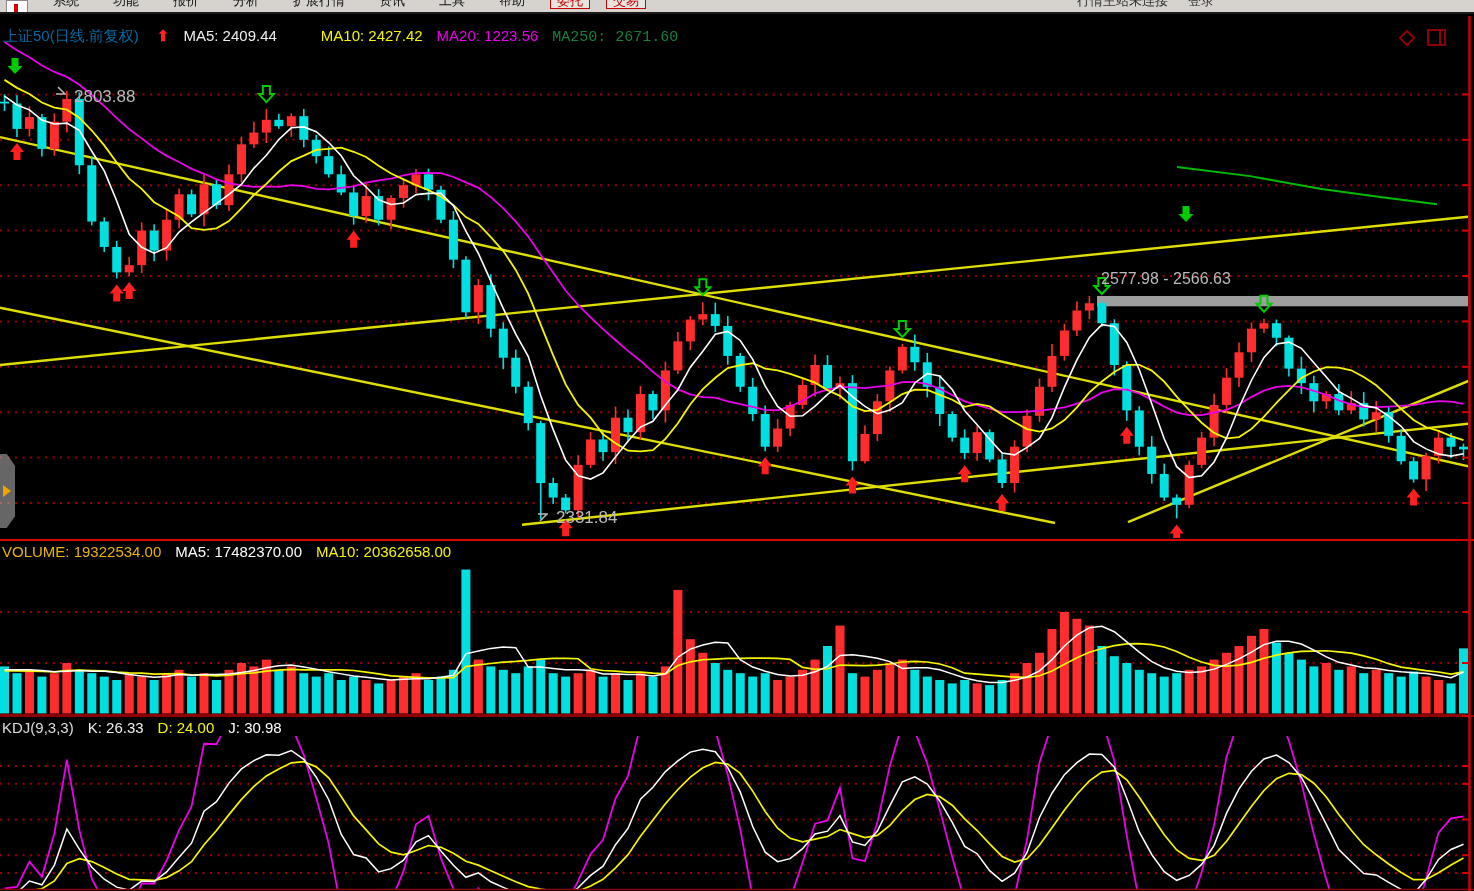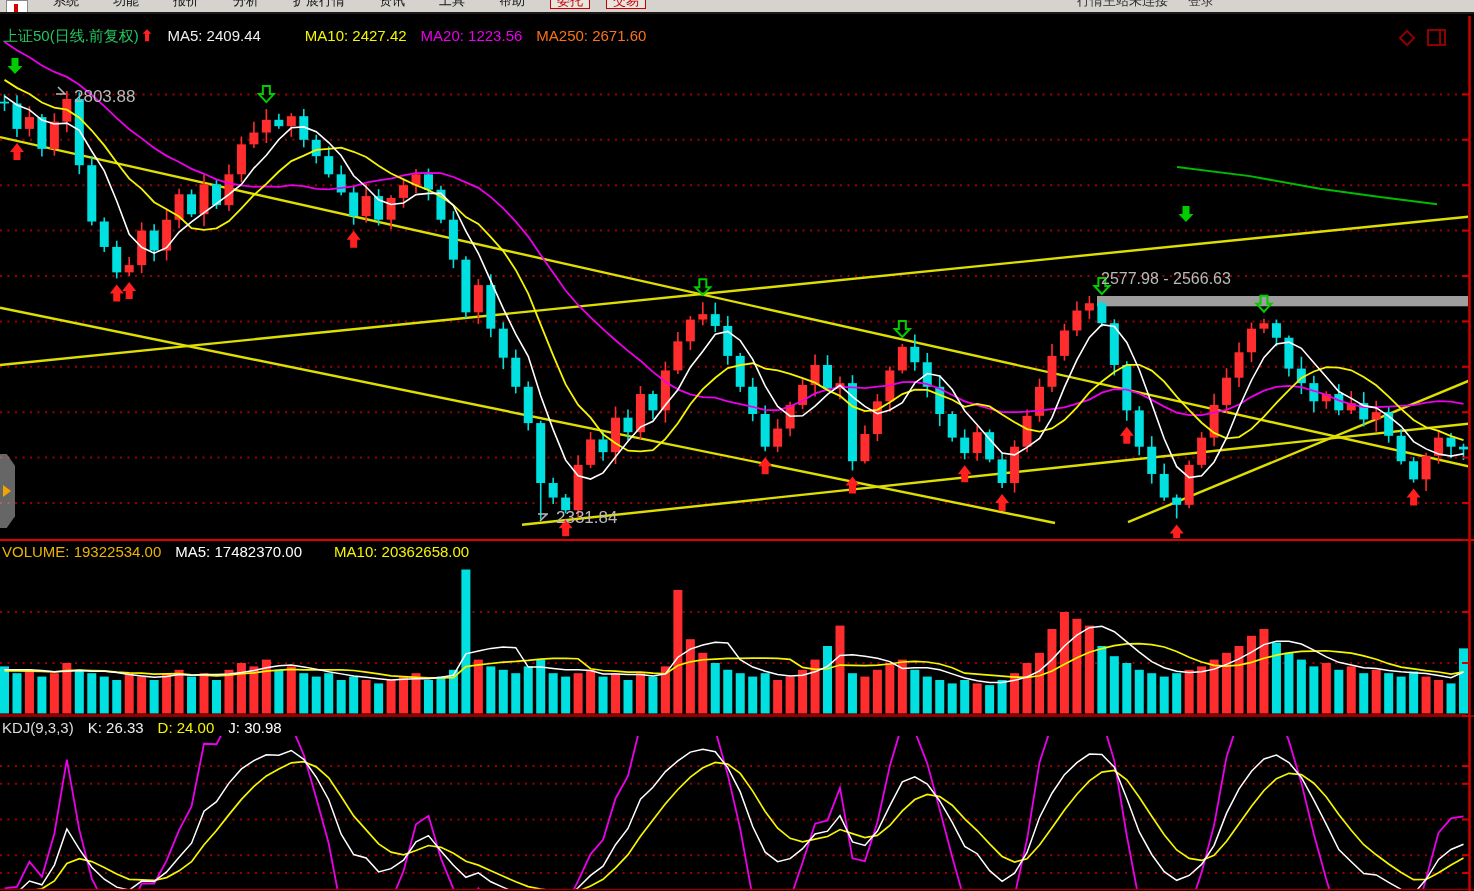--- a/index.html
+++ b/index.html
@@ -506,25 +506,25 @@
         <line x1="1462" y1="783.833" x2="1469" y2="783.833" stroke="#cc0000" stroke-width="2"></line>
         <line x1="1462" y1="819.499" x2="1469" y2="819.499" stroke="#cc0000" stroke-width="2"></line>
         <line x1="1462" y1="855.165" x2="1469" y2="855.165" stroke="#cc0000" stroke-width="2"></line>
         <line x1="1462" y1="872.998" x2="1469" y2="872.998" stroke="#cc0000" stroke-width="2"></line>
         <line x1="1462" y1="540" x2="1469" y2="540" stroke="#cc0000" stroke-width="2"></line>
         <line x1="1462" y1="716" x2="1469" y2="716" stroke="#cc0000" stroke-width="2"></line>
       </g>
     </svg>
 
   <div class="hdr" id="main-hdr">
-    <span style="color:#22c55e;margin-right:0;">上证50(日线.前复权)</span><span class="up-arrow-glyph">⬆</span><span id="h-ma5" style="color: rgb(238, 238, 238);">MA5: 2409.44</span><span id="h-ma10" style="color: rgb(245, 245, 0); margin-left: 30px;">MA10: 2427.42</span><span id="h-ma20" style="color: rgb(234, 0, 234);">MA20: 1223.56</span><span id="h-ma250" style="color: #f97316;">MA250: 2671.60</span>
+    <span style="color:#0369a1;margin-right:16px;">上证50(日线.前复权)</span><span class="up-arrow-glyph">⬆</span><span id="h-ma5" style="color: rgb(238, 238, 238);">MA5: 2409.44</span><span id="h-ma10" style="color: rgb(245, 245, 0); margin-left: 30px;">MA10: 2427.42</span><span id="h-ma20" style="color: rgb(234, 0, 234);">MA20: 1223.56</span><span id="h-ma250" style="color: #15803d; font-family: Liberation Mono, monospace;">MA250: 2671.60</span>
   </div>
 
   <div class="hdr" id="vol-hdr">
-    <span id="v-vol" style="color: #eab308;">VOLUME: 19322534.00</span><span id="v-ma5" style="color: #ffffff;">MA5: 17482370.00</span><span id="v-ma10" style="color: rgb(245, 245, 0); margin-left: 18px;">MA10: 20362658.00</span>
+    <span id="v-vol" style="color: #eab308;">VOLUME: 19322534.00</span><span id="v-ma5" style="color: #ffffff;">MA5: 17482370.00</span><span id="v-ma10" style="color: rgb(245, 245, 0);">MA10: 20362658.00</span>
   </div>
 
   <div class="hdr" id="kdj-hdr">
     <span id="k-name" style="color: rgb(221, 221, 221);">KDJ(9,3,3)</span><span id="k-k" style="color: rgb(238, 238, 238);">K: 26.33</span><span id="k-d" style="color: rgb(245, 245, 0);">D: 24.00</span><span id="k-j" style="color: #ffffff;">J: 30.98</span>
   </div>
 
   <div class="corner">
     <div class="diamond"></div>
     <div class="splitwin"></div>
   </div>

